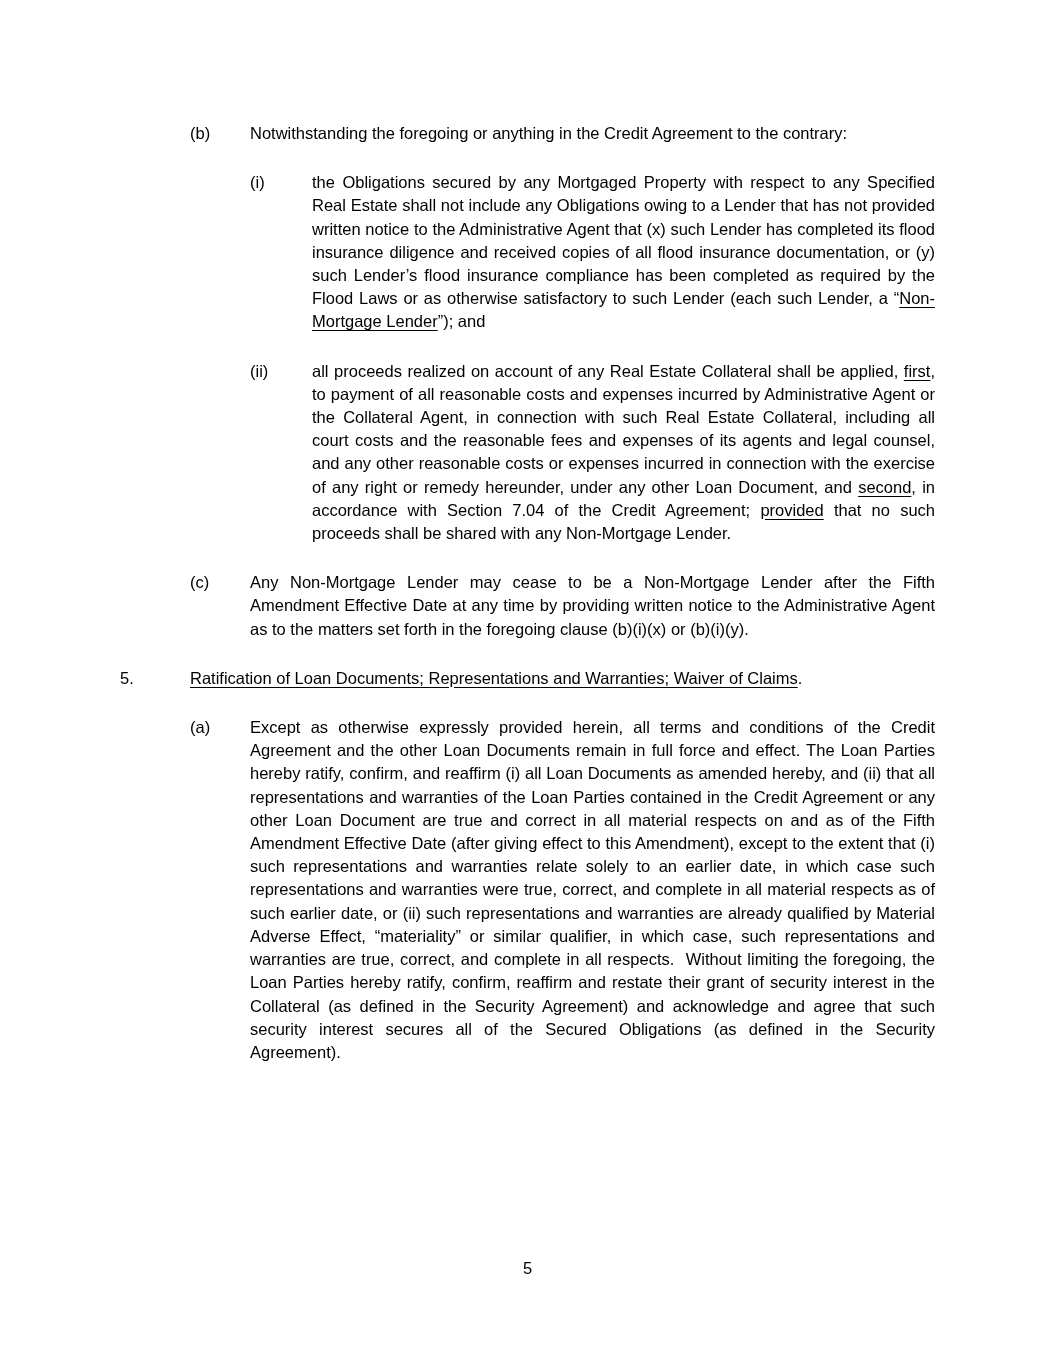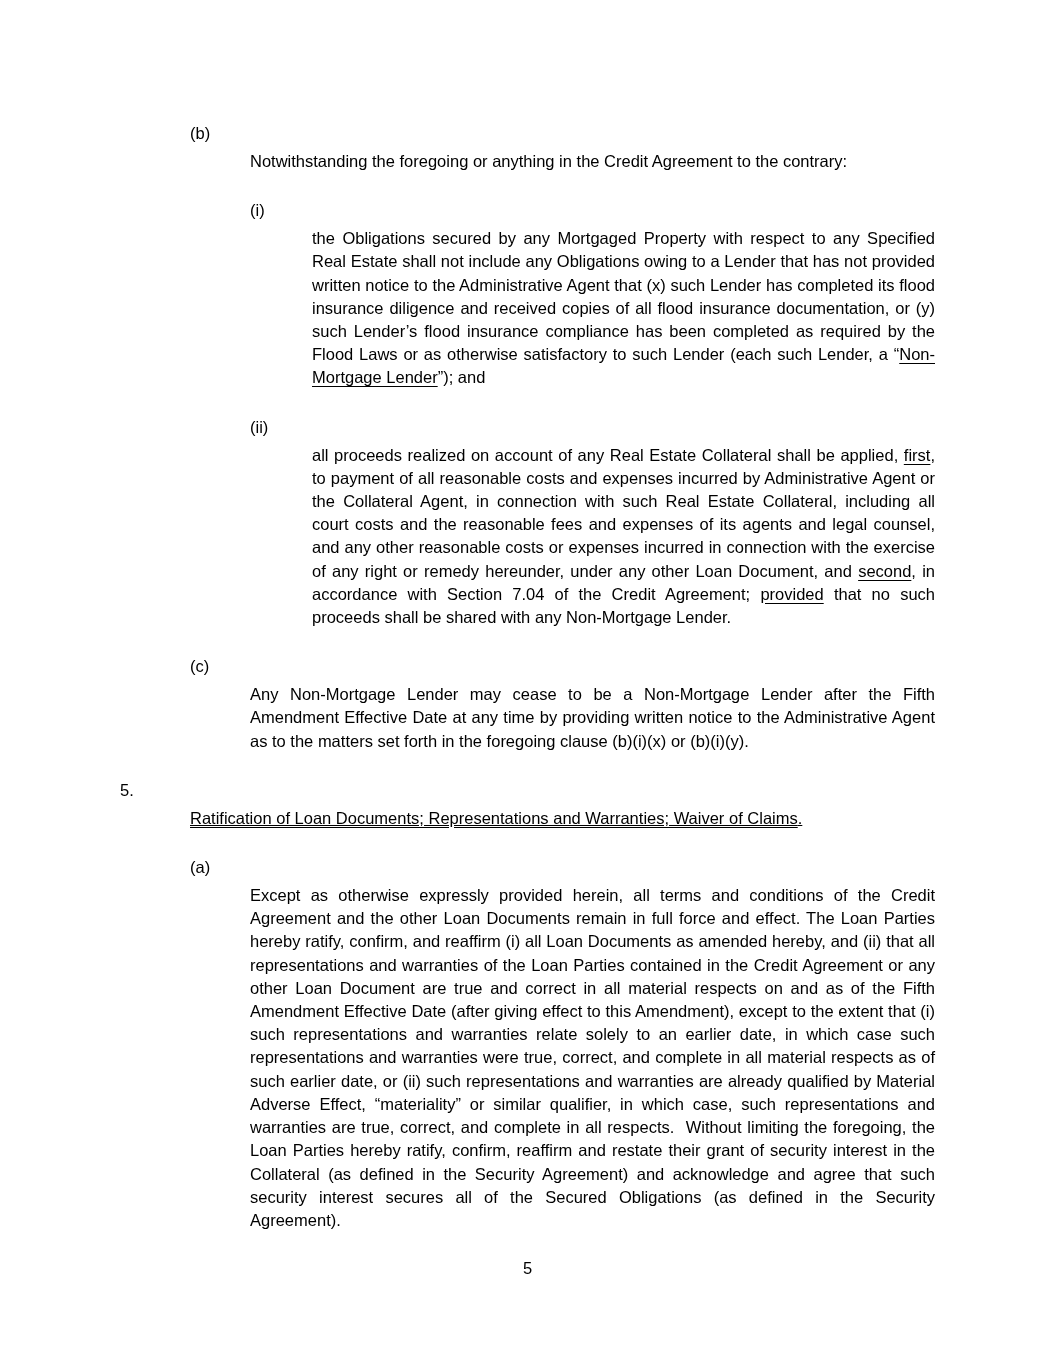--- a/index.html
+++ b/index.html
@@ -21,22 +21,22 @@
     top: 122px;
   }
   .block {
     display: flex;
     align-items: flex-start;
     line-height: 23.2px;
     margin-bottom: 26px;
   }
   .block:last-child { margin-bottom: 0; }
   .lbl { flex: 0 0 auto; }
-  .txt { flex: 1 1 auto; text-align: justify; margin-top: 28px; }
-  .txt.left { text-align: left; text-decoration: underline; }
+  .txt { flex: 1 1 auto; text-align: justify; }
+  .txt.left { text-align: left; }
   .indent-0 .lbl { width: 70px; }
   .indent-1 { margin-left: 70px; }
   .indent-1 .lbl { width: 60px; }
   .indent-2 { margin-left: 130px; }
   .indent-2 .lbl { width: 62px; }
   .u { text-decoration: underline; text-underline-offset: 3px; }
   .page-num {
     position: absolute;
     bottom: 85px;
     left: 0;

